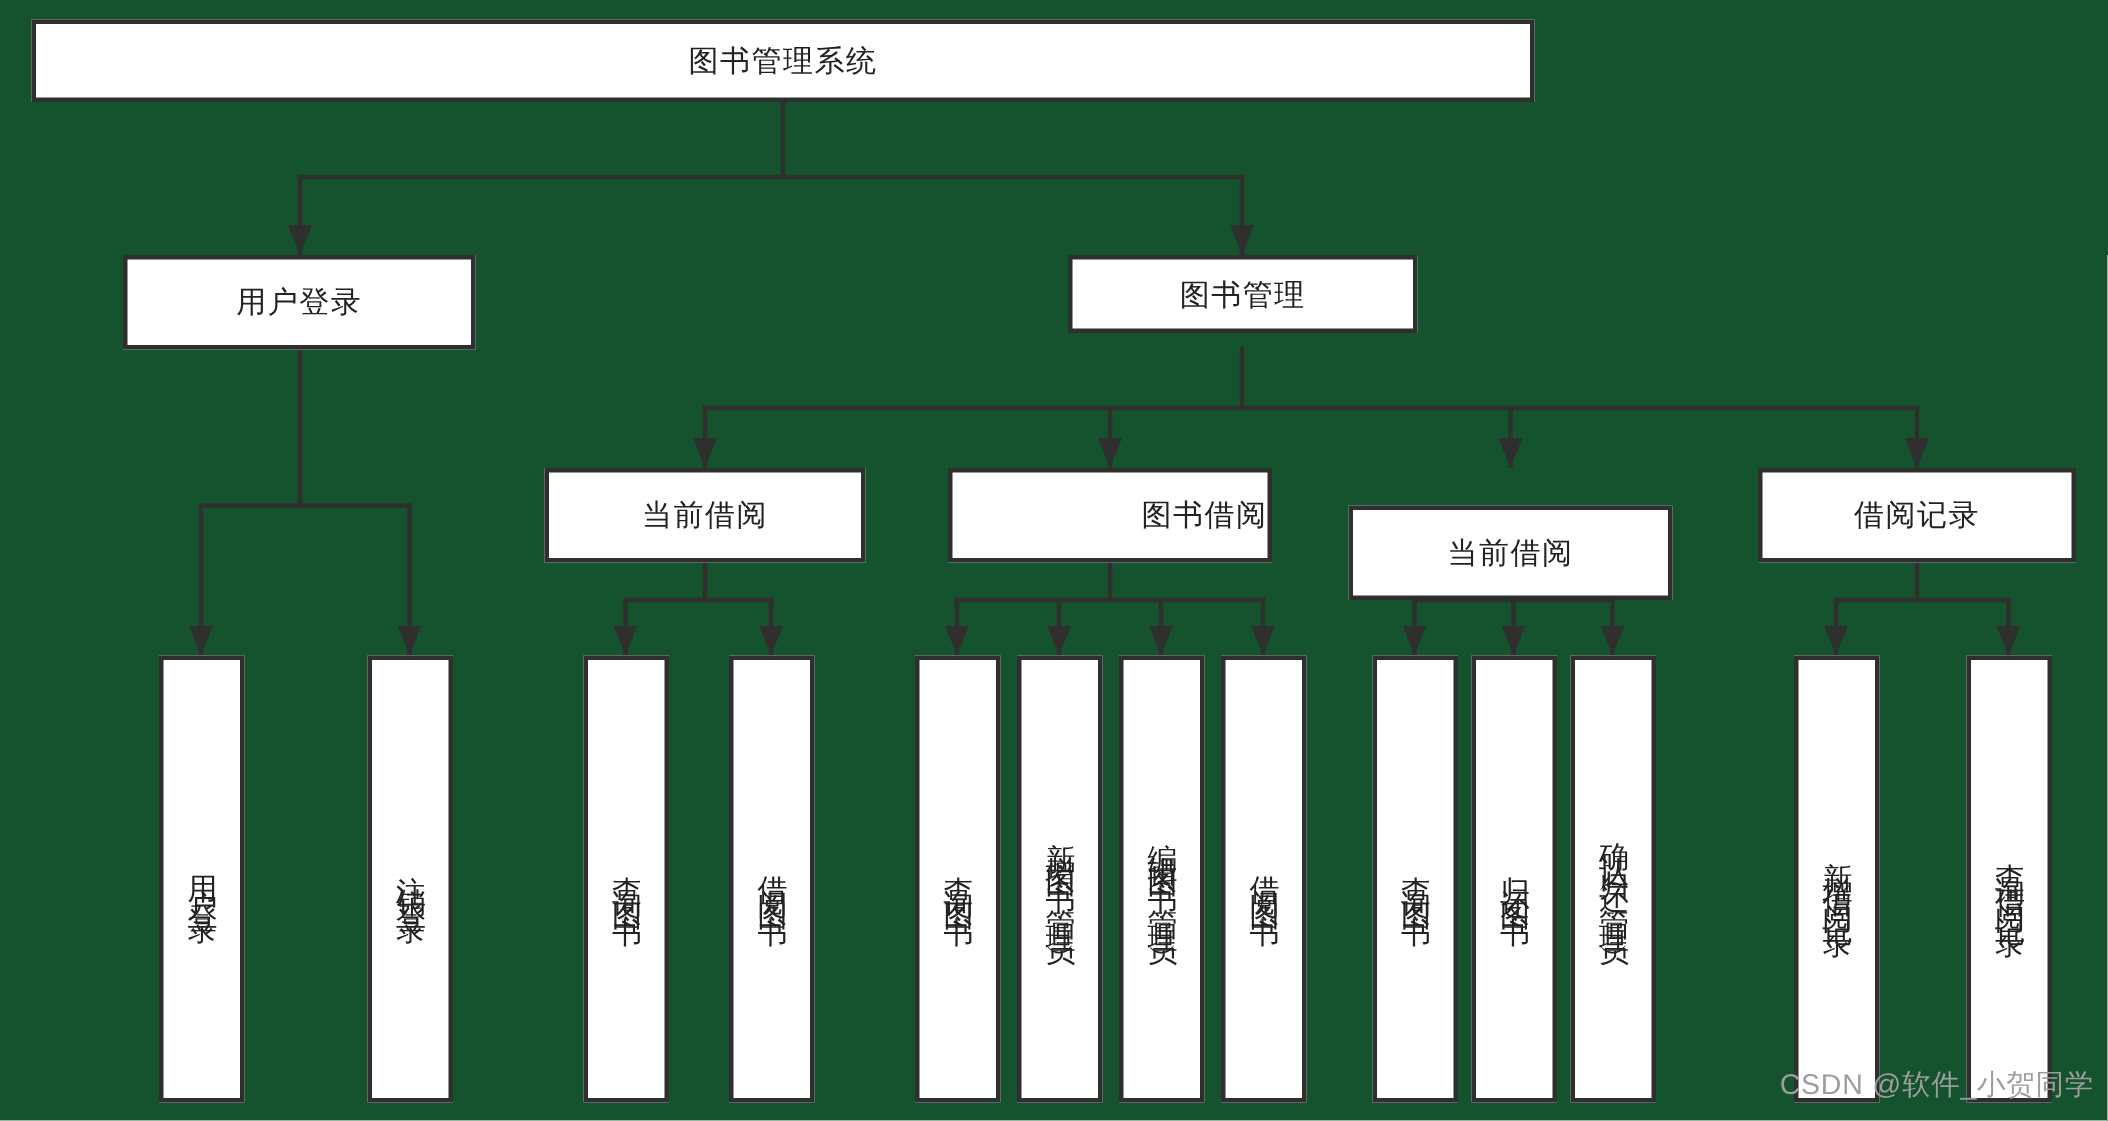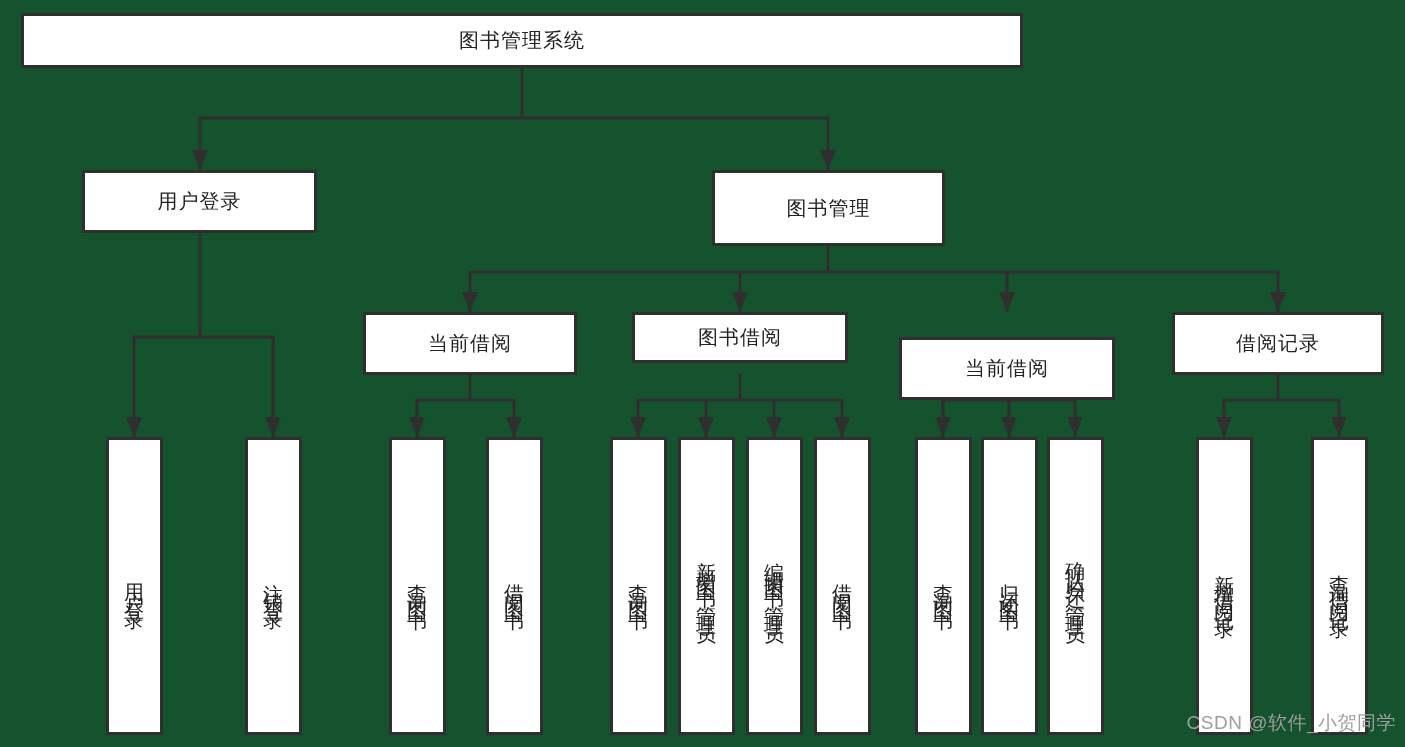--- a/index.html
+++ b/index.html
@@ -103,28 +103,28 @@
     <line x1="1339" y1="400" x2="1339" y2="437" stroke="#2f2f2f" stroke-width="3" marker-end="url(#arrow)"></line>
   </svg>
 
   <div class="node" style="left:21px; top:13px; width:1002px; height:55px;">
     <span>图书管理系统</span>
   </div>
 
   <div class="node" style="left:82px; top:170px; width:235px; height:63px;">
     <span>用户登录</span>
   </div>
-  <div class="node" style="left:712px; top:170px; width:233px; height:76px;">
+  <div class="node" style="left:712px; top:170px; width:233px; height:52px;">
     <span>图书管理</span>
   </div>
 
   <div class="node" style="left:363px; top:312px; width:214px; height:63px;">
     <span>当前借阅</span>
   </div>
-  <div class="node" style="left:632px; top:312px; width:216px; height:51px;">
+  <div class="node" style="left:632px; top:312px; width:216px; height:63px;justify-content:flex-end;">
     <span>图书借阅</span>
   </div>
   <div class="node" style="left:899px; top:312px; width:216px; height:63px;margin-top:25px;">
     <span>当前借阅</span>
   </div>
   <div class="node" style="left:1172px; top:312px; width:212px; height:63px;justify-content:center;">
     <span>借阅记录</span>
   </div>
 
   <div class="node vnode" style="left:106px; top:437px;">

